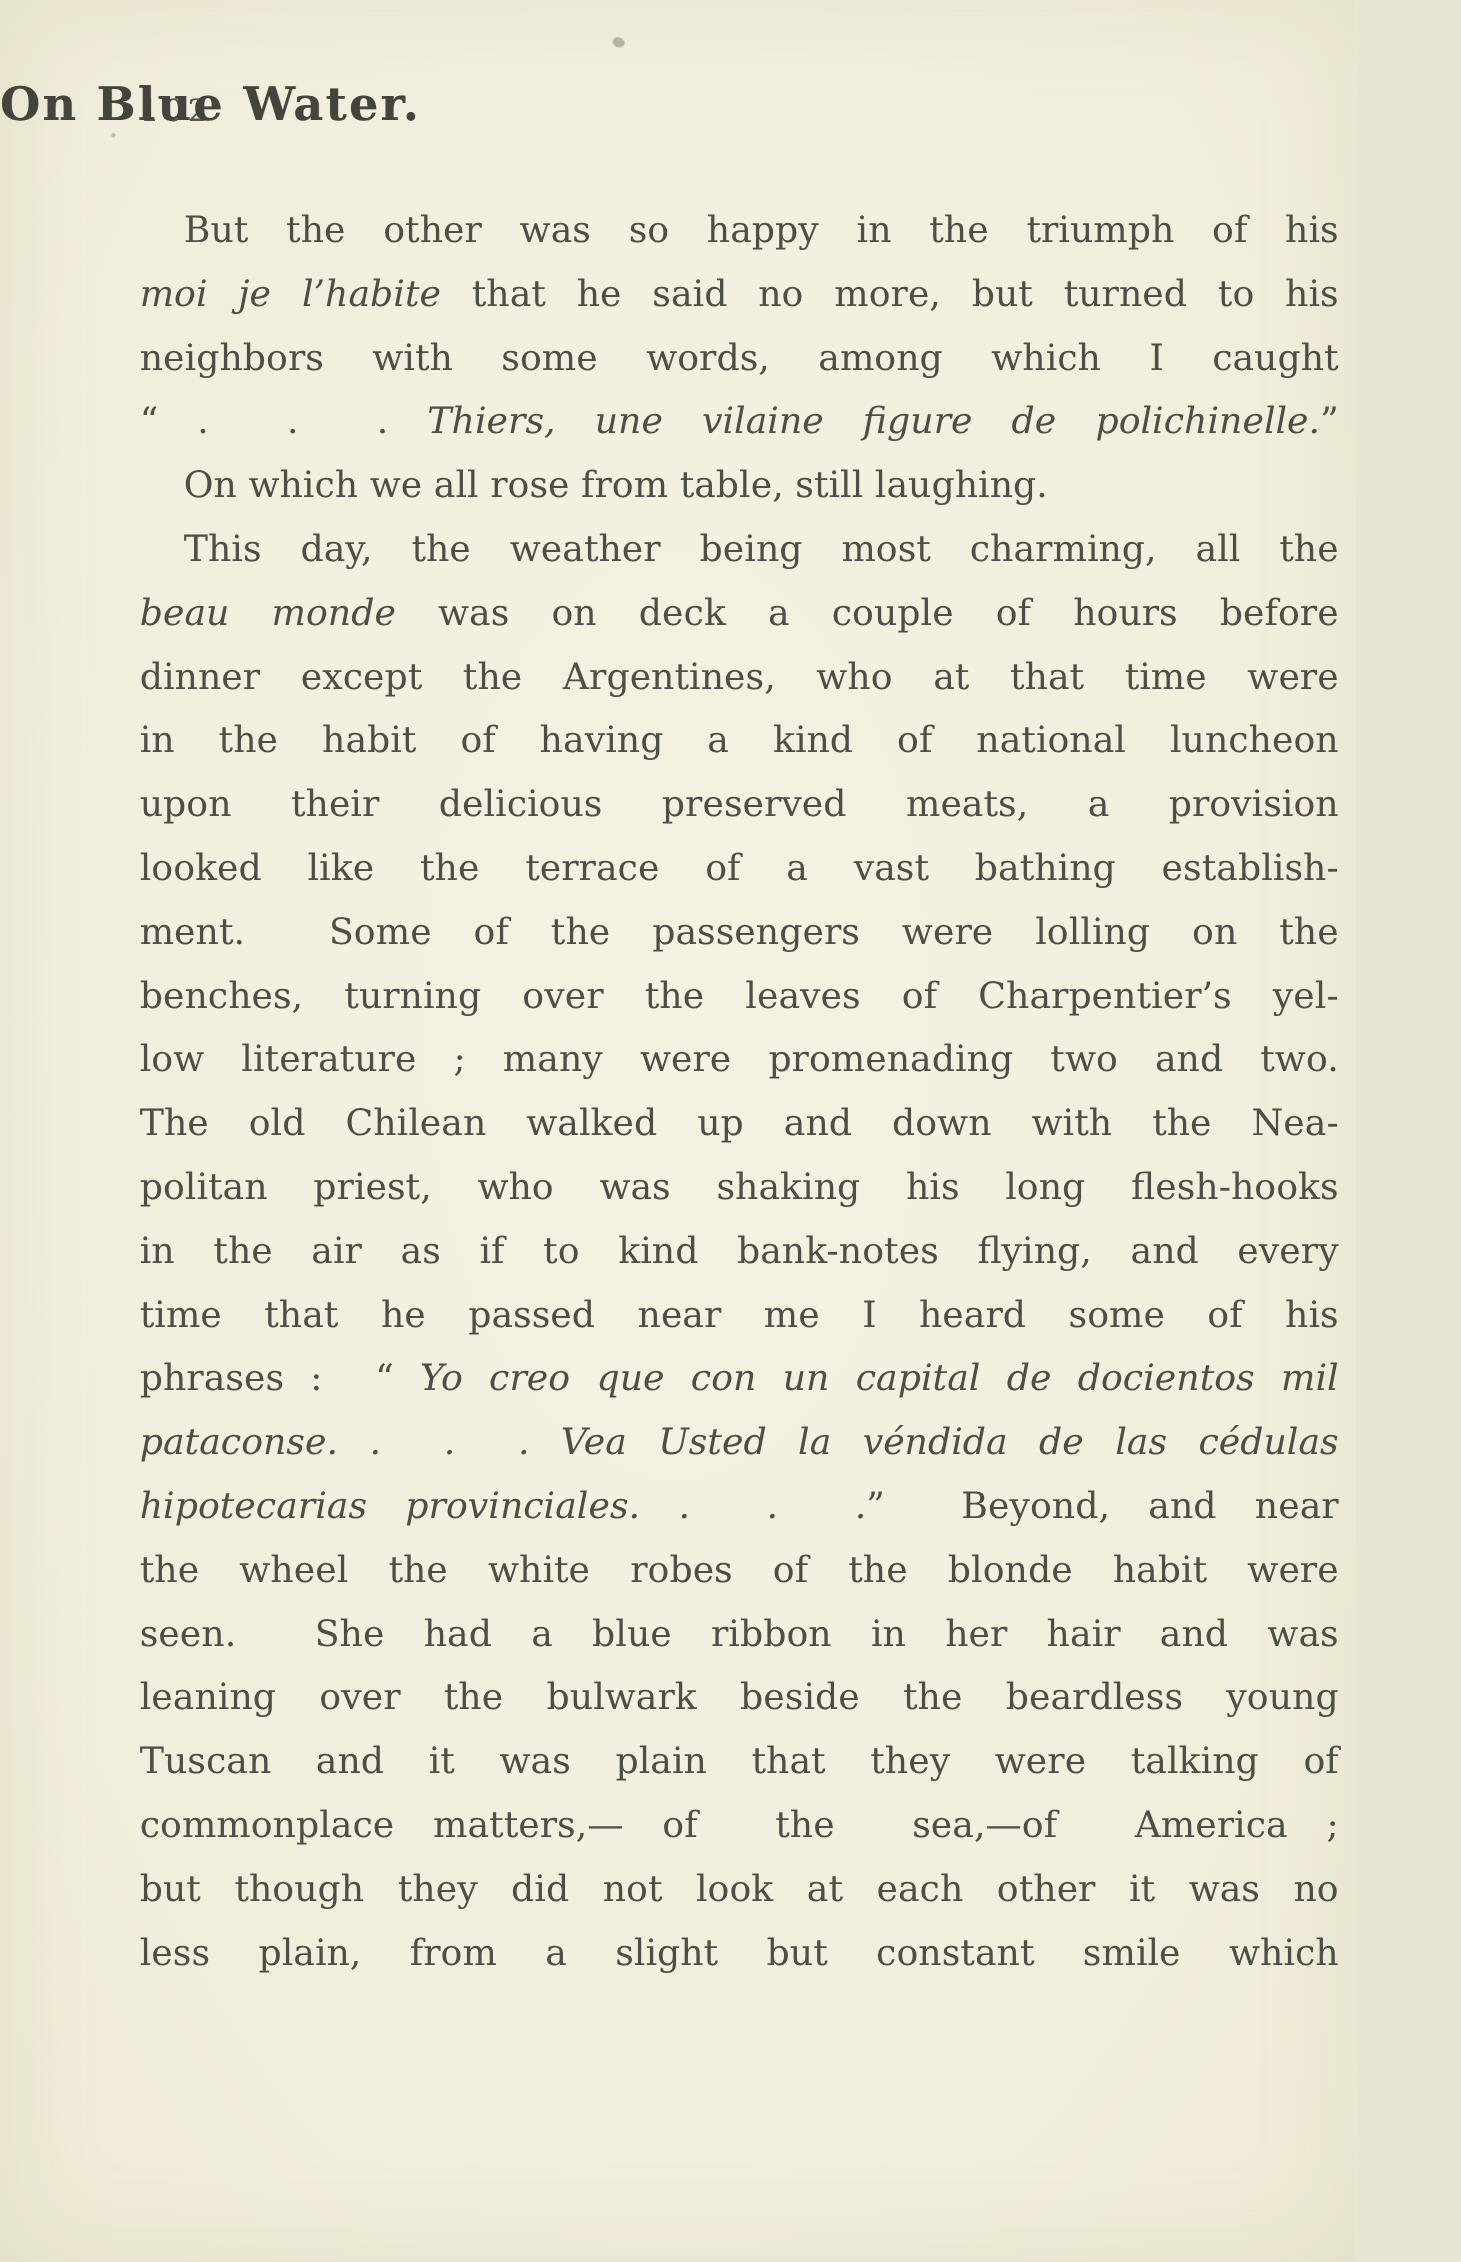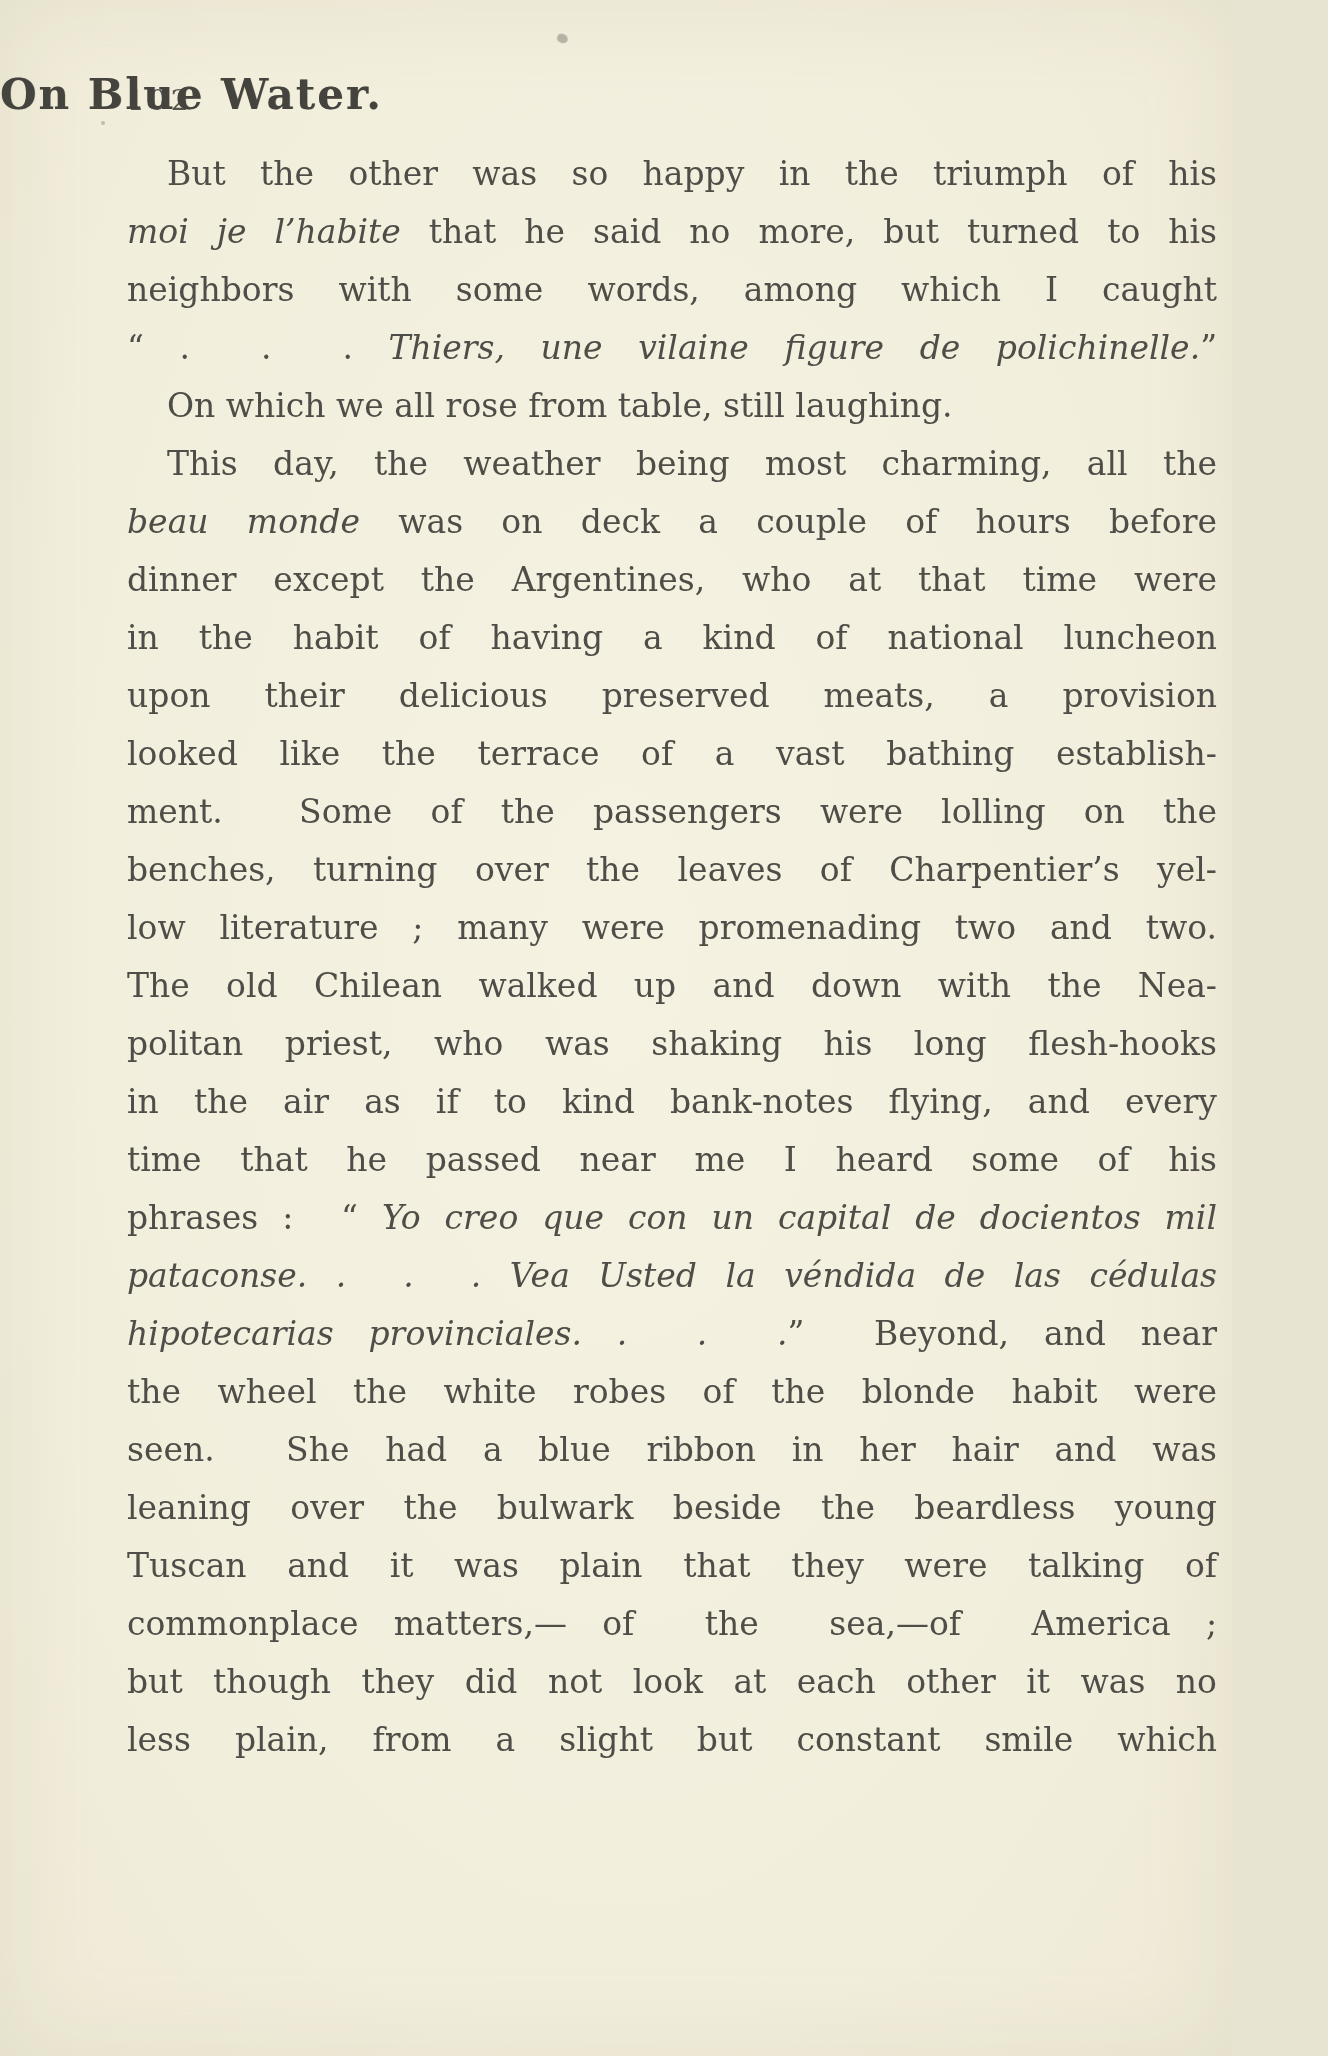--- a/index.html
+++ b/index.html
@@ -53,21 +53,21 @@
     text-align: left;
     font-size: 42px;
     font-weight: bold;
     letter-spacing: 2px;
     color: #45433d;
     text-shadow: 0.4px 0.4px 0 rgba(70, 68, 60, 0.35);
   }
   .body-text {
     position: absolute;
     left: 127px;
-    top: 145px;
+    top: 180px;
     width: 1090px;
     font-size: 33px;
     line-height: 58px;
     color: #4f4d47;
   }
   .line {
     text-align: justify;
     text-align-last: justify;
     white-space: nowrap;
     height: 58px;

